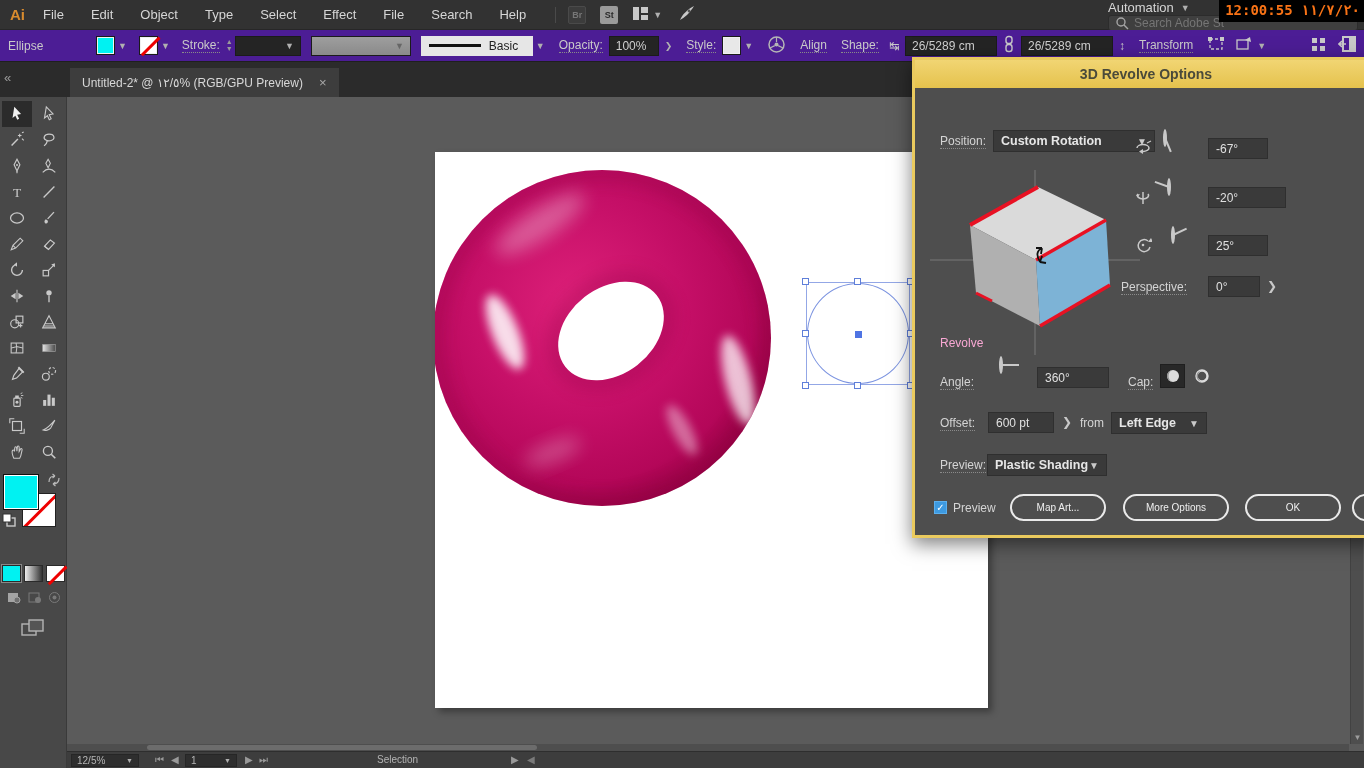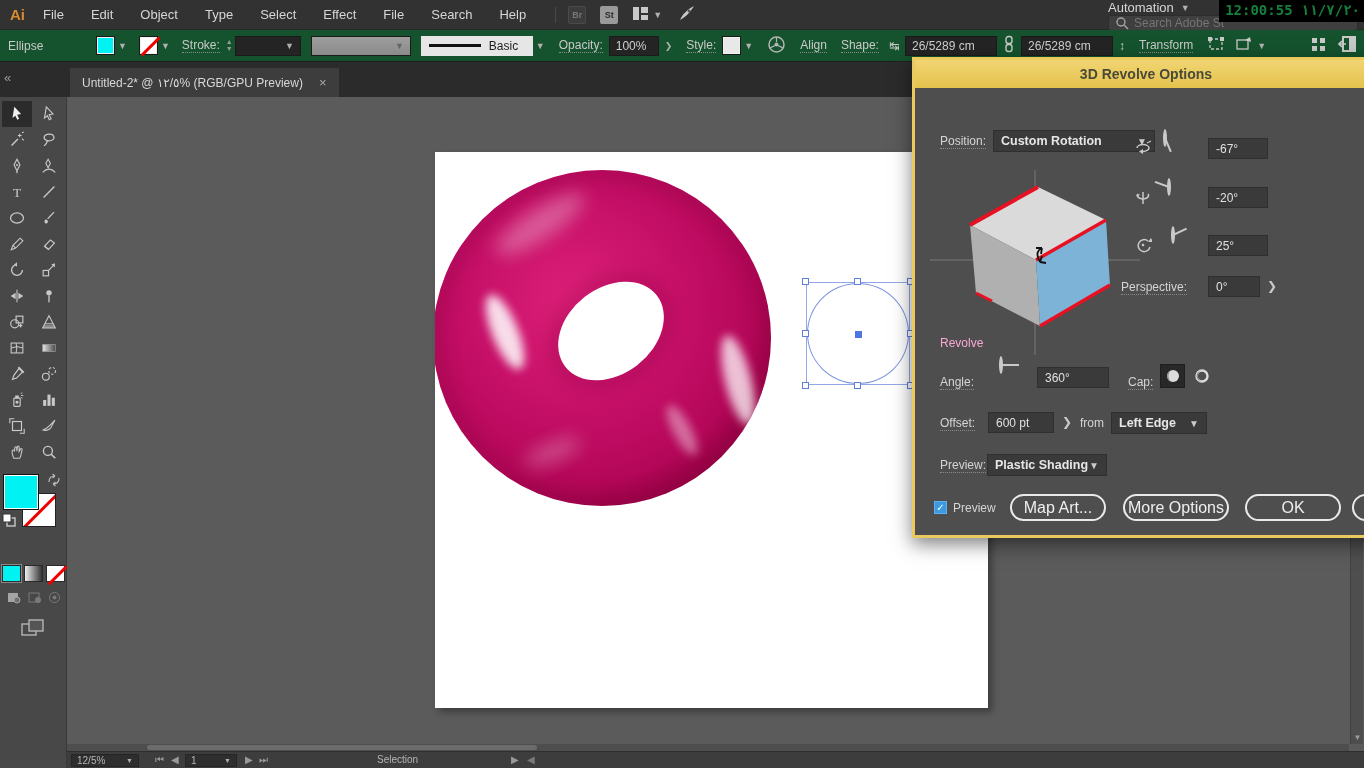--- a/index.html
+++ b/index.html
@@ -14,24 +14,24 @@
   .mb-sep { width:1px; height:16px; background:#4a4a4a; margin:0 12px 0 2px; }
   .sq-icon { width:18px; height:18px; border-radius:2px; display:flex; align-items:center; justify-content:center; font-size:9px; font-weight:bold; margin-right:14px; }
   .br { background:#3c3c3c; color:#777; border:1px solid #4a4a4a; }
   .st { background:#9a9a9a; color:#2b2b2b; }
   .ws-icon { margin-right:4px; }
   .chev { color:#b0b0b0; font-size:9px; }
   .mb-right { position:absolute; right:0; top:0; height:30px; display:flex; align-items:flex-start;flex-direction:column; }
   .automation { display:flex; align-items:center; gap:7px; margin-right:24px; font-size:13px; color:#d6d6d6; }
   .searchbox { width:250px; height:22px; background:#3f3f3f; border:1px solid #2c2c2c; border-radius:3px; display:flex; align-items:center; padding:0 6px; margin-right:6px; }
   .searchbox input { background:transparent; border:none; outline:none; color:#9b9b9b; font-size:12px; width:150px; font-family:inherit; }
-  .clock { position:absolute; right:0; top:0; height:22px; background:#000; color:#15803d; font-family:"DejaVu Sans Mono",monospace; font-weight:bold; font-size:14px; padding:2px 4px 0 6px; letter-spacing:-0.5px; white-space:nowrap; }
+  .clock { position:absolute; right:0; top:0; height:22px; background:#000; color:#f97316; font-family:"DejaVu Sans Mono",monospace; font-weight:bold; font-size:14px; padding:2px 4px 0 6px; letter-spacing:-0.5px; white-space:nowrap; }
 
   
-  .controlbar { position:absolute; left:0; top:30px; width:100%; height:32px; background:#14532d; border-bottom:1px solid #1f1f1f; display:flex; align-items:center; padding-left:8px; }
+  .controlbar { position:absolute; left:0; top:30px; width:100%; height:32px; background:#4c1d95; border-bottom:1px solid #1f1f1f; display:flex; align-items:center; padding-left:8px; }
   .cb-label { font-size:12px; color:#c9c9c9; white-space:nowrap; }
   .dot { border-bottom:1px dotted #8a8a8a; }
   .swatch { width:19px; height:19px; border:1px solid #1a1a1a; box-shadow:inset 0 0 0 1px #f0f0f0; }
   .none-slash { position:relative; background:#fff; }
   .none-slash::after { content:""; position:absolute; left:-2px; top:8px; width:25px; height:2.5px; background:#e00; transform:rotate(-45deg); }
   .field { height:20px; background:#242424; border:1px solid #1b1b1b; color:#cfcfcf; font-size:12px; display:flex; align-items:center; padding:0 6px; }
   .stepper { display:flex; flex-direction:column; justify-content:center; gap:1px; margin:0 2px 0 6px; color:#9a9a9a; font-size:7px; line-height:6px; }
   .basicfield { height:20px; background:#e6e6e6; color:#1e1e1e; display:flex; align-items:center; gap:8px; padding:0 8px; width:112px; }
   .basicline { width:52px; height:3px; background:#111; }
   .gap6 { margin-left:6px; } .gap10 { margin-left:10px; } .gap14 { margin-left:14px; }
@@ -84,21 +84,21 @@
   .dialog { position:absolute; left:912px; top:57px; width:468px; height:481px; border:3px solid #eaca5e; background:#4e4e4e; box-shadow:0 6px 18px rgba(0,0,0,.5); z-index:20; }
   .dlg-title { height:28px; background:linear-gradient(#f1d573,#e5c24d); color:#4a4a3a; font-size:14px; font-weight:bold; display:flex; align-items:center; justify-content:center; }
   .dlg-body { position:relative; height:calc(100% - 28px); font-size:12px; color:#d4d4d4; }
   .abs { position:absolute; }
   .dfield { background:#3a3a3a; border:1px solid #2f2f2f; color:#e0e0e0; height:21px; display:flex; align-items:center; padding:0 7px; font-size:12px; }
   .ddrop { background:#3a3a3a; border:1px solid #2f2f2f; color:#e6e6e6; height:22px; display:flex; align-items:center; justify-content:space-between; padding:0 7px; font-size:12.5px; font-weight:bold; }
   .dial { border:2px solid #c9c9c9; border-radius:50%; position:relative; }
   .dial .ptr { position:absolute; left:50%; top:50%; height:2px; background:#c9c9c9; transform-origin:0 50%; margin-top:-1px; }
   .d34 { width:34px; height:34px; } .d34 .ptr { width:15px; }
   .d40 { width:40px; height:40px; } .d40 .ptr { width:18px; }
-  .pill { border:2px solid #e9e9e9; border-radius:14px; background:transparent; color:#efefef; font-size:16px; height:27px; display:inline-flex; align-items:center; justify-content:center; font-family:inherit; }
+  .pill { border:2px solid #e9e9e9; border-radius:14px; background:transparent; color:#efefef; font-size:10px; height:27px; display:inline-flex; align-items:center; justify-content:center; font-family:inherit; }
   .capbtn { width:25px; height:24px; display:flex; align-items:center; justify-content:center; }
   .capbtn.on { background:#282828; border:1px solid #1f1f1f; }
   .checkbox { width:13px; height:13px; background:#3d9ae1; border:1px solid #5cb0ef; color:#fff; font-size:10px; line-height:12px; text-align:center; font-weight:bold; }
   .dchev { color:#c9c9c9; font-size:10px; }
 </style>
 </head>
 <body>
 
 <div class="app">
 
@@ -565,21 +565,21 @@
         </svg>
       <span class="abs dial d34" style="left:248px;top:43px"><span class="ptr" style="transform:rotate(67deg)"></span></span>
       <span class="abs dfield" style="left:293px;top:50px;width:60px">-67°</span>
 
       <svg class="abs" style="left:219px;top:100px" width="18" height="18" viewBox="0 0 18 18">
           <path d="M4 6 A5.5 3.5 0 1 0 14 6" fill="none" stroke="#c9c9c9" stroke-width="1.5"></path>
           <line x1="9" y1="4" x2="9" y2="16" stroke="#c9c9c9" stroke-width="1.5"></line>
           <path d="M2 7 l4 -1 l-2.5 3.5 Z" fill="#c9c9c9"></path>
         </svg>
       <span class="abs dial d34" style="left:248px;top:92px"><span class="ptr" style="transform:rotate(-160deg)"></span></span>
-      <span class="abs dfield" style="left:293px;top:99px;width:60px">-20°</span>
+      <span class="abs dfield" style="left:293px;top:99px;width:78px">-20°</span>
 
       <svg class="abs" style="left:219px;top:148px" width="18" height="18" viewBox="0 0 18 18">
           <path d="M14 5 A6 6 0 1 0 16 11" fill="none" stroke="#c9c9c9" stroke-width="1.5"></path>
           <path d="M17 2 l-3 4 l5 0 Z" fill="#c9c9c9"></path>
           <circle cx="9" cy="9" r="1.3" fill="#c9c9c9"></circle>
         </svg>
       <span class="abs dial d34" style="left:248px;top:140px"><span class="ptr" style="transform:rotate(-25deg)"></span></span>
       <span class="abs dfield" style="left:293px;top:147px;width:60px">25°</span>
 
       <span class="abs dot" style="left:206px;top:192px">Perspective:</span>

